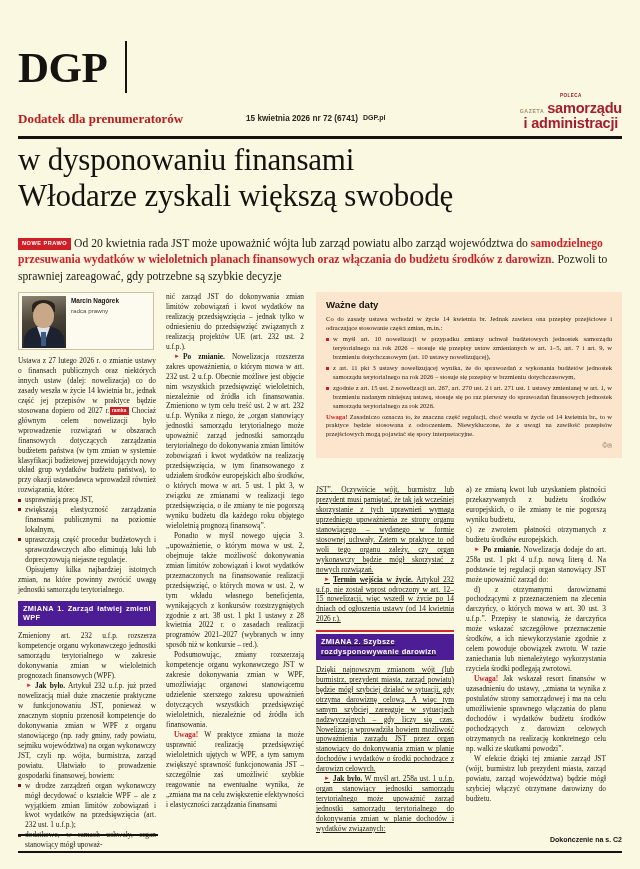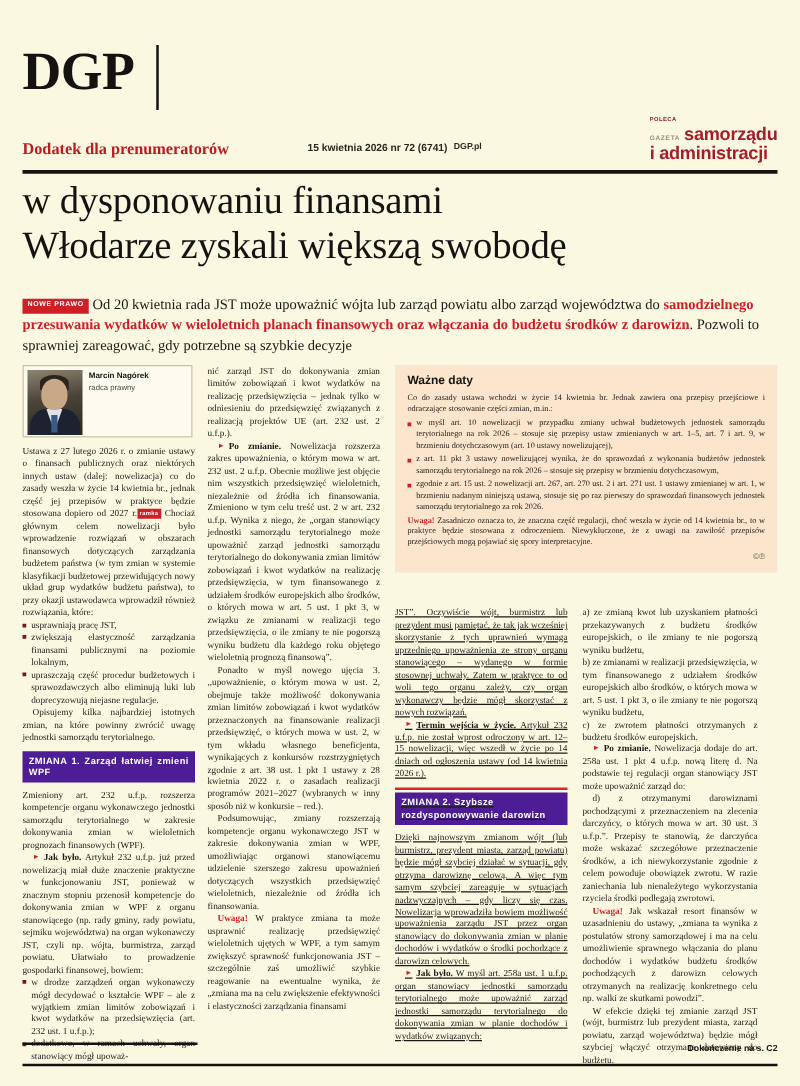--- a/index.html
+++ b/index.html
@@ -19,21 +19,21 @@
   }
 
   
   .masthead {
     position: absolute;
     left: 18px;
     top: 36px;
     right: 18px;
     height: 62px;
     display: flex;
-    align-items: flex-start;
+    align-items: center;
   }
   .dgp-logo {
     font-family: "Liberation Serif", serif;
     font-weight: bold;
     font-size: 43px;
     letter-spacing: -0.5px;
     line-height: 1;
     color: #15130f;
   }
   .masthead-divider {
@@ -82,21 +82,21 @@
     top: 6px;
     font-family: "Liberation Sans", sans-serif;
     font-weight: bold;
     font-size: 7px;
     color: #2a2720;
   }
   .poleca-block {
     position: absolute;
     right: 0;
     top: -14px;
-    text-align: left;
+    text-align: center;
     line-height: 1;
   }
   .poleca-word {
     font-family: "Liberation Sans", sans-serif;
     font-weight: bold;
     font-size: 4.6px;
     letter-spacing: 0.4px;
     color: #8e1d22;
     margin-bottom: 2px;
   }
@@ -514,21 +514,20 @@
     <div style="height:6px"></div>
     <div class="banner-top-rule"></div>
     <div class="banner"><span class="num">ZMIANA 2.</span><span> Szybsze</span><br><span>rozdysponowywanie darowizn</span></div>
     <div style="height:5px"></div>
     <p class="noindent">Dzięki najnowszym zmianom wójt (lub burmistrz, prezydent miasta, zarząd powiatu) będzie mógł szybciej działać w sytuacji, gdy otrzyma darowiznę celową. A więc tym samym szybciej zareaguje w sytuacjach nadzwyczajnych – gdy liczy się czas. Nowelizacja wprowadziła bowiem możliwość upoważnienia zarządu JST przez organ stanowiący do dokonywania zmian w planie dochodów i wydatków o środki pochodzące z darowizn celowych.</p>
     <p><span class="arrow-lead">Jak było.</span><span> W myśl art. 258a ust. 1 u.f.p. organ stanowiący jednostki samorządu terytorialnego może upoważnić zarząd jednostki samorządu terytorialnego do dokonywania zmian w planie dochodów i wydatków związanych:</span></p>
   </div>
 
   <div class="col" style="left:466px; top:485px; width:140px;">
     <p class="noindent"><span>a) ze zmianą kwot lub uzyskaniem płatności przekazywanych z budżetu środków europejskich, o ile zmiany te nie pogorszą wyniku budżetu,</span></p>
-    <p class="noindent"><span>b) ze zmianami w realizacji przedsięwzięcia, w tym finansowanego z udziałem środków europejskich albo środków, o których mowa w art. 5 ust. 1 pkt 3, o ile zmiany te nie pogorszą wyniku budżetu,</span></p>
     <p class="noindent"><span>c) ze zwrotem płatności otrzymanych z budżetu środków europejskich.</span></p>
     <p><span class="arrow-lead">Po zmianie.</span><span> Nowelizacja dodaje do art. 258a ust. 1 pkt 4 u.f.p. nową literę d. Na podstawie tej regulacji organ stanowiący JST może upoważnić zarząd do:</span></p>
     <p>d) z otrzymanymi darowiznami pochodzącymi z przeznaczeniem na zlecenia darczyńcy, o których mowa w art. 30 ust. 3 u.f.p.”. Przepisy te stanowią, że darczyńca może wskazać szczegółowe przeznaczenie środków, a ich niewykorzystanie zgodnie z celem powoduje obowiązek zwrotu. W razie zaniechania lub nienależytego wykorzystania rzyciela środki podlegają zwrotowi.</p>
     <p><span class="uwaga">Uwaga!</span><span> Jak wskazał resort finansów w uzasadnieniu do ustawy, „zmiana ta wynika z postulatów strony samorządowej i ma na celu umożliwienie sprawnego włączania do planu dochodów i wydatków budżetu środków pochodzących z darowizn celowych otrzymanych na realizację konkretnego celu np. walki ze skutkami powodzi”.</span></p>
     <p>W efekcie dzięki tej zmianie zarząd JST (wójt, burmistrz lub prezydent miasta, zarząd powiatu, zarząd województwa) będzie mógł szybciej włączyć otrzymane darowizny do budżetu.</p>
   </div>
 
   <div class="cont-note">Dokończenie na s. C2</div>
   <div class="rule-bottom"></div>
 

